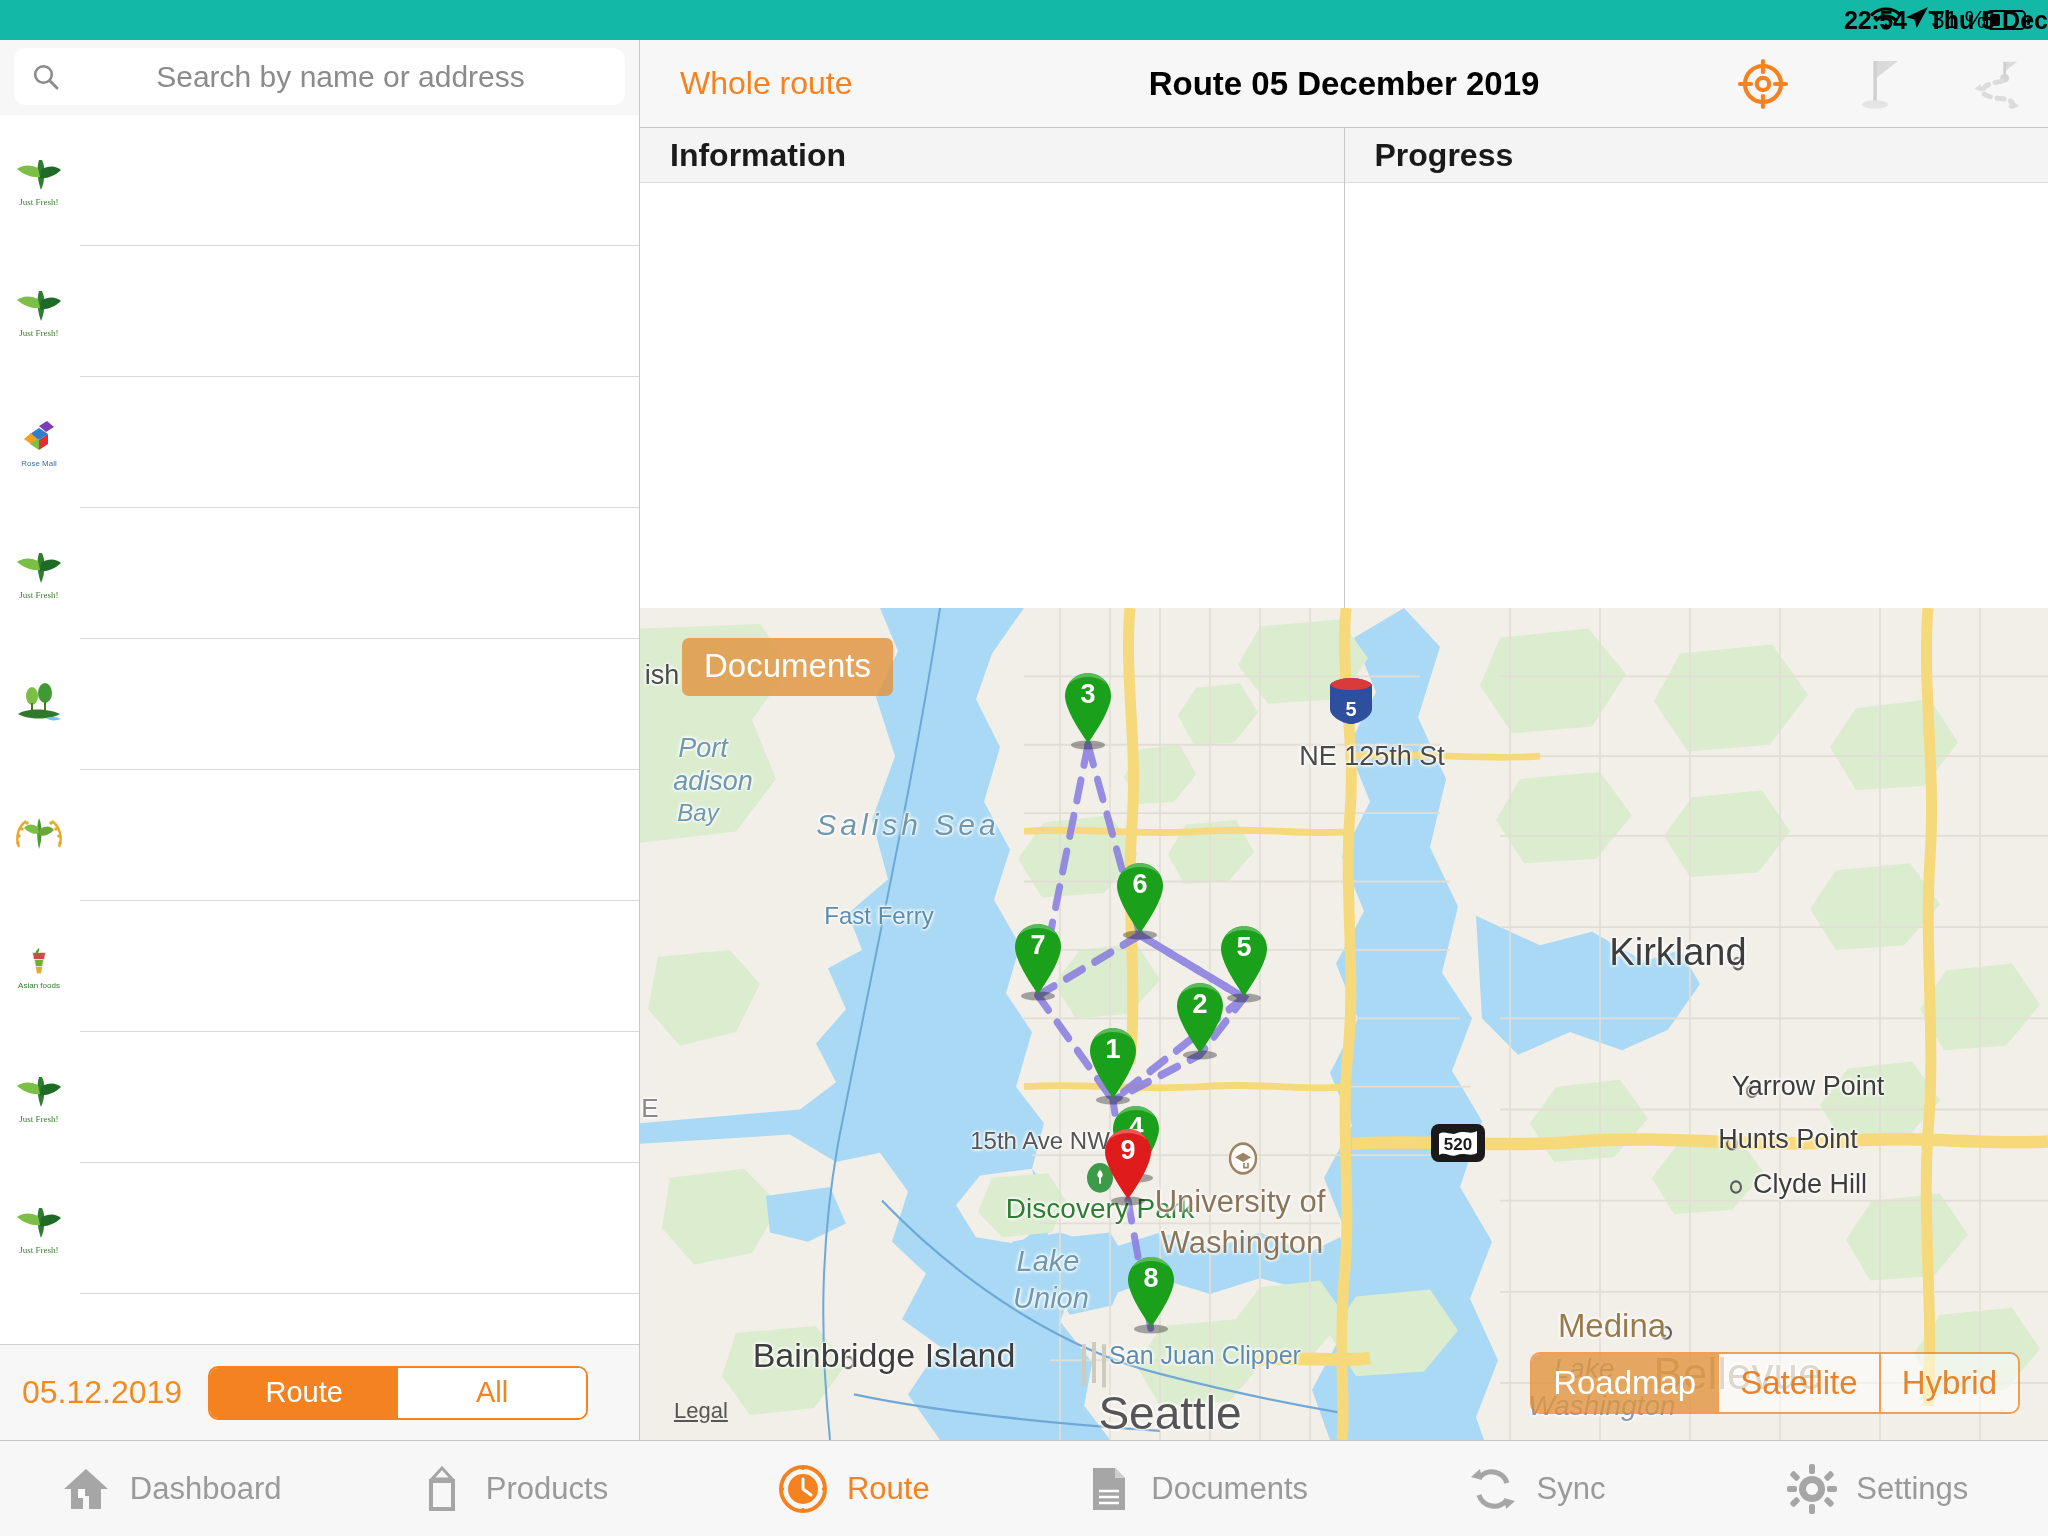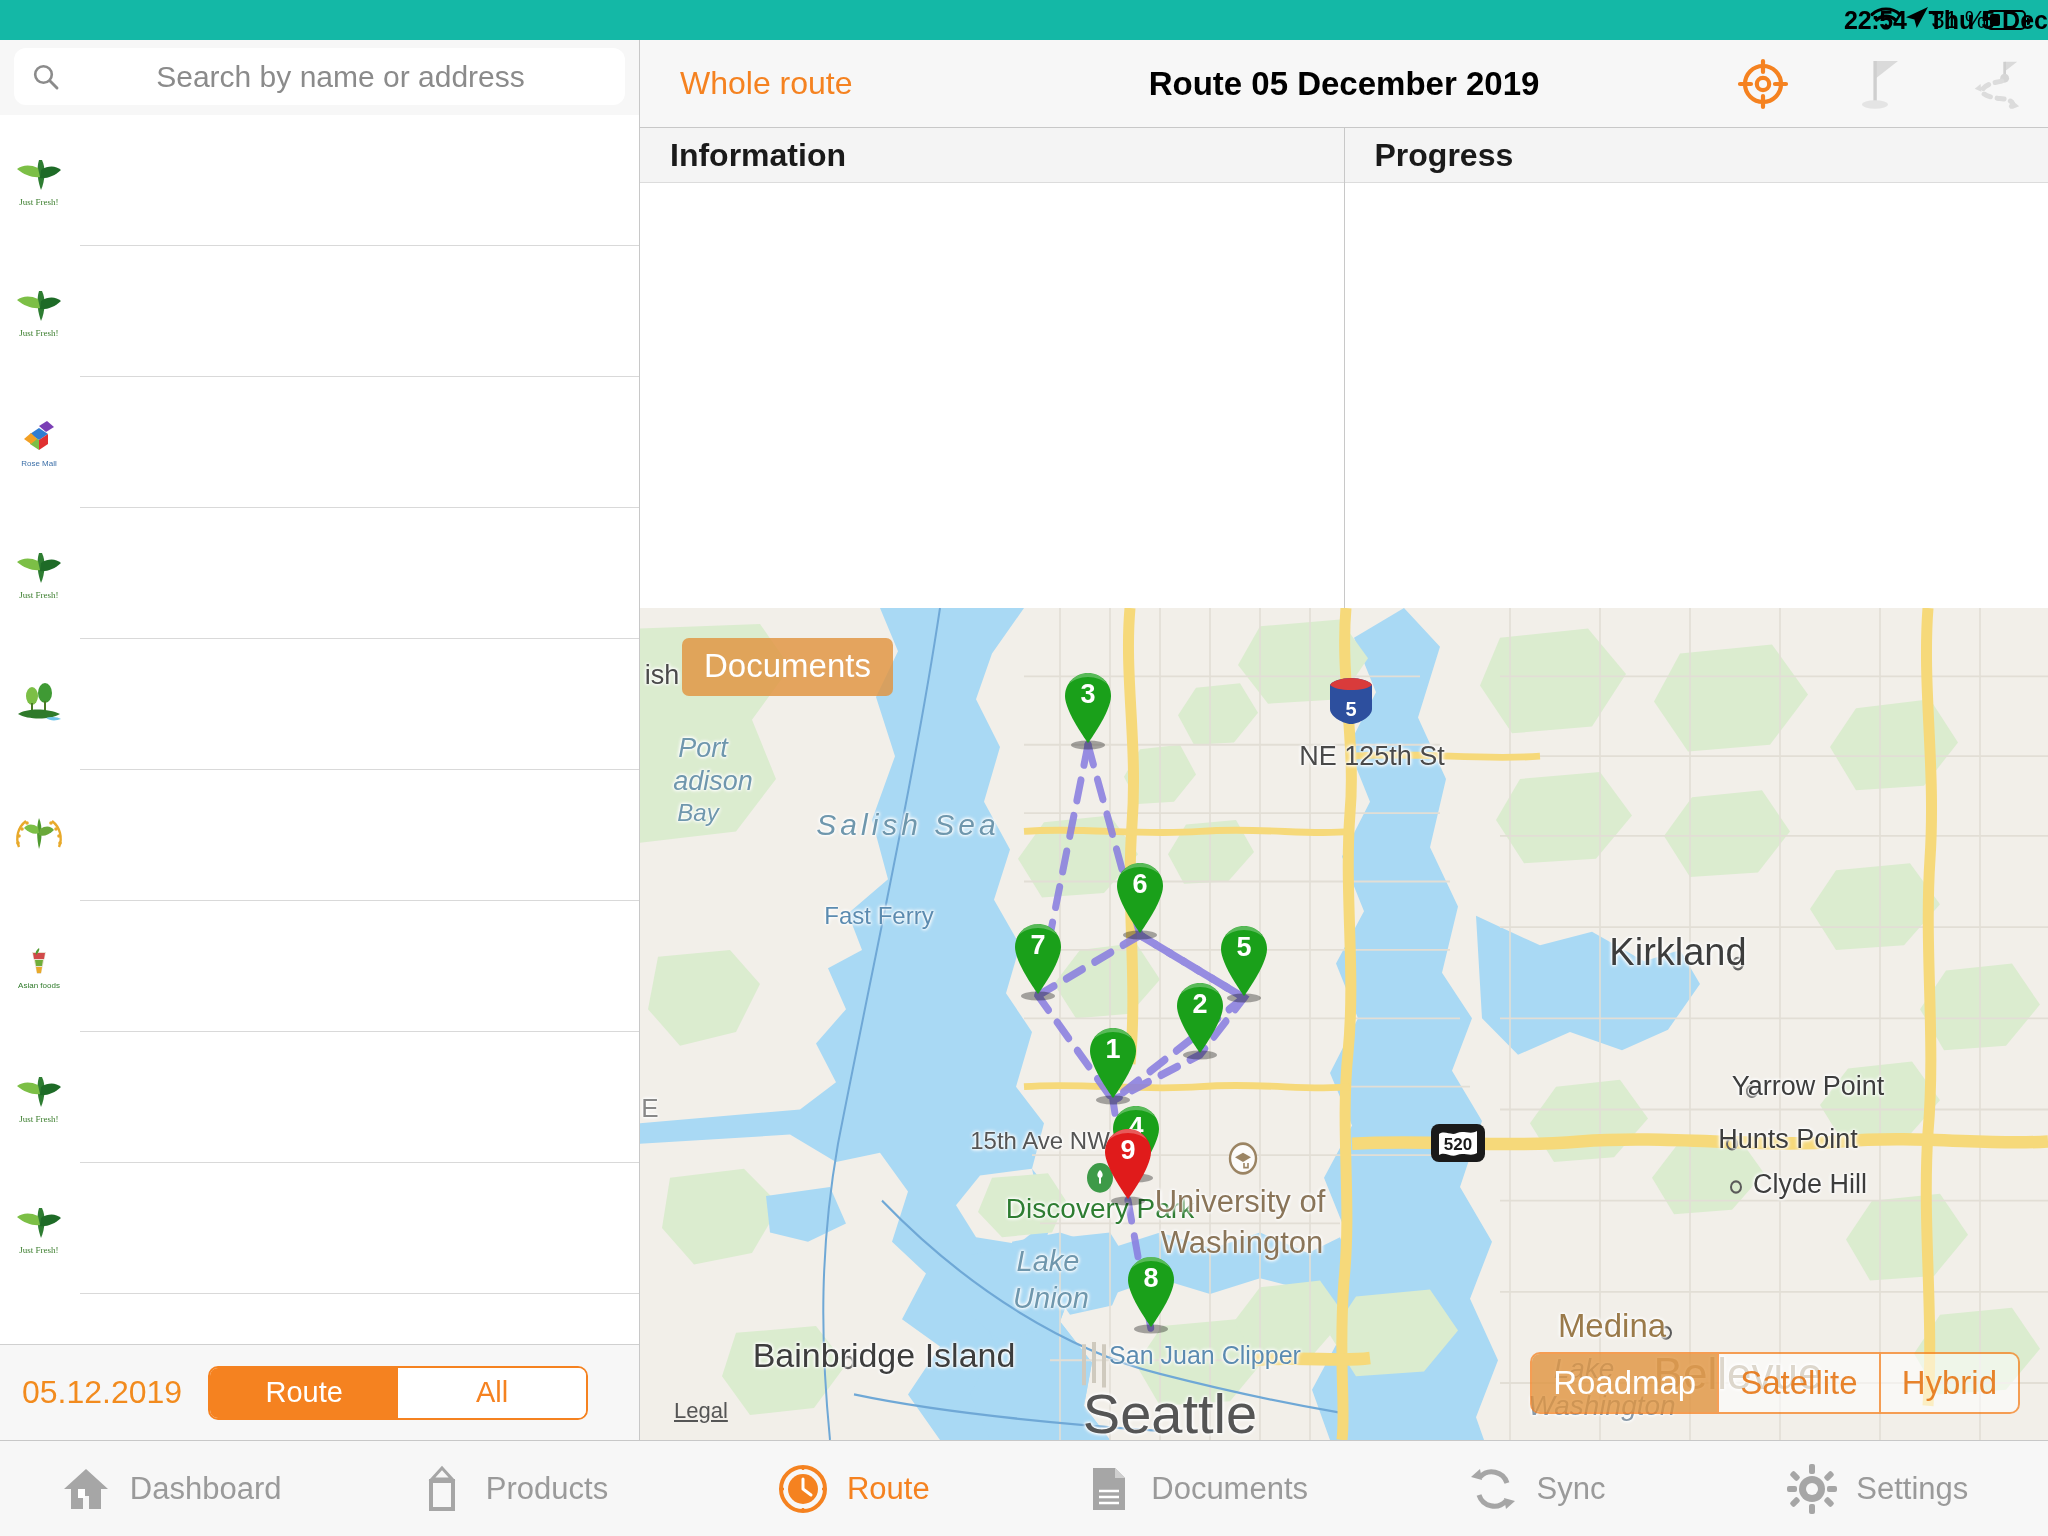--- a/index.html
+++ b/index.html
@@ -561,21 +561,21 @@
             <div class="mlabel" style="font-size: 31px; color: rgb(138, 117, 89); font-style: normal; letter-spacing: 0px; left: 602px; top: 634.827px;">Washington</div>
             <div class="mlabel" style="font-size: 29px; color: rgb(111, 151, 173); font-style: italic; letter-spacing: 0px; left: 408px; top: 653.063px;">Lake</div>
             <div class="mlabel" style="font-size: 29px; color: rgb(111, 151, 173); font-style: italic; letter-spacing: 0px; left: 411px; top: 689.534px;">Union</div>
             <div class="mlabel" style="font-size: 27px; color: rgb(61, 61, 61); font-style: normal; letter-spacing: 0px; left: 1168px; top: 477.545px;">Yarrow Point</div>
             <div class="mlabel" style="font-size: 27px; color: rgb(61, 61, 61); font-style: normal; letter-spacing: 0px; left: 1148px; top: 531.112px;">Hunts Point</div>
             <div class="mlabel" style="font-size: 27px; color: rgb(61, 61, 61); font-style: normal; letter-spacing: 0px; left: 1170px; top: 575.562px;">Clyde Hill</div>
             <div class="mlabel" style="font-size: 33px; color: rgb(154, 122, 74); font-style: normal; letter-spacing: 0px; left: 972px; top: 718.027px;">Medina</div>
             <div class="mlabel" style="font-size: 44px; color: rgb(179, 166, 143); font-style: normal; letter-spacing: 0px; left: 1098px; top: 765.896px;">Bellevue</div>
             <div class="mlabel" style="font-size: 28px; color: rgb(136, 153, 168); font-style: italic; letter-spacing: 0px; left: 944px; top: 761.337px;">Lake</div>
             <div class="mlabel" style="font-size: 28px; color: rgb(136, 153, 168); font-style: italic; letter-spacing: 0px; left: 962px; top: 797.808px;">Washington</div>
-            <div class="mlabel" style="font-size: 56px; color: rgb(85, 85, 85); font-style: normal; letter-spacing: 0px; left: 530px; top: 804.647px;">Seattle</div>
+            <div class="mlabel" style="font-size: 46px; color: rgb(85, 85, 85); font-style: normal; letter-spacing: 0px; left: 530px; top: 804.647px;">Seattle</div>
           </div>
         <div id="map-shields">
             <div class="mlabel" style="text-shadow: none; left: 711px; top: 94.5973px;"><svg width="46" height="50" viewBox="0 0 46 50">
         <path d="M23 2c9 0 19 3 21 7v24c0 8-14 15-21 15S2 41 2 33V9C4 5 14 2 23 2z" fill="#2d4f9e"></path>
         <path d="M23 2c9 0 19 3 21 7-3 3-11 5-21 5S5 12 2 9C4 5 14 2 23 2z" fill="#d93b3b"></path>
         <text x="23" y="40" font-size="20" font-weight="bold" fill="#fff" text-anchor="middle" font-family="Liberation Sans, sans-serif">5</text>
       </svg></div>
             <div class="mlabel" style="text-shadow: none; left: 818px; top: 536.811px;"><svg width="58" height="50" viewBox="0 0 58 50">
         <rect x="2" y="6" width="54" height="38" rx="8" fill="#1a1a1a"></rect>
         <path d="M10 16c6-4 12 2 18-1s14 2 20-2v22c-6 4-14-1-20 2s-12-4-18 0z" fill="#fff"></path>

